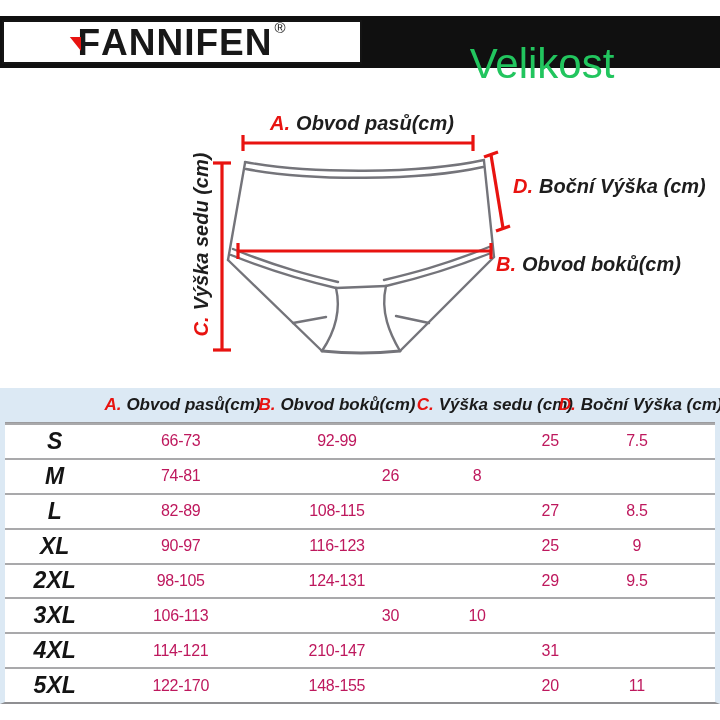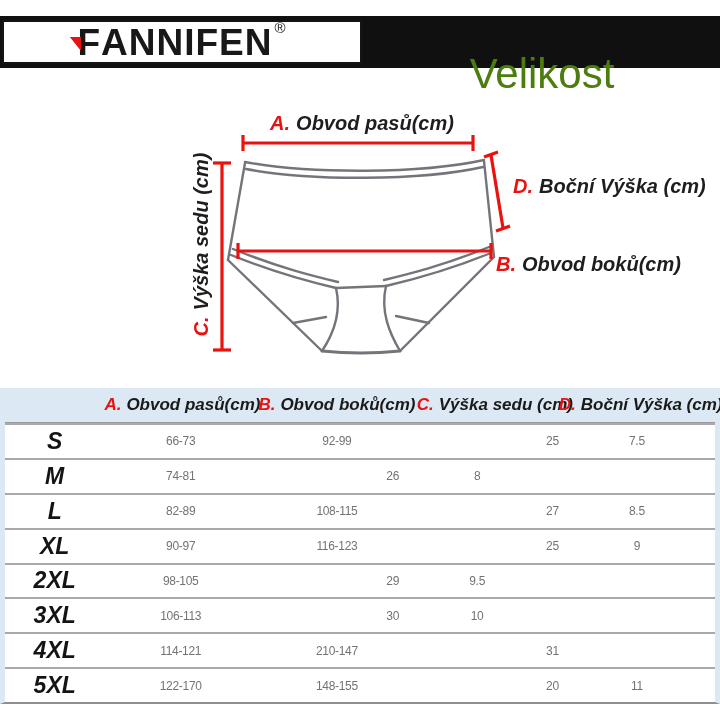--- a/index.html
+++ b/index.html
@@ -18,22 +18,22 @@
     display:inline-flex;align-items:flex-start;
   }
   .f-wrap{position:relative;display:inline-block;}
   .logo-tri{
     position:absolute;left:-8px;top:13px;width:12px;height:15px;
     background:var(--accent-red,#e81310);
     clip-path:polygon(0 0,100% 0,100% 100%);
   }
   .reg-mark{font-size:15px;font-weight:400;line-height:1;margin-left:2px;transform:translateY(-4px);}
   .banner-title{
-    position:absolute;left:364px;top:32px;width:356px;height:52px;line-height:52px;
-    text-align:center;color:#4d7c0f;font-size:42px;font-weight:400;
+    position:absolute;left:364px;top:22px;width:356px;height:52px;line-height:52px;
+    text-align:center;color:#22c55e;font-size:42px;font-weight:400;
   }
   
   .diagram-svg{position:absolute;left:0;top:0;width:720px;height:390px;}
   .g-line{stroke:var(--line-gray,#74747a);stroke-width:2.4;fill:none;stroke-linecap:round;}
   .g-thick{stroke-width:3;}
   .r-line{stroke:var(--accent-red,#e81310);stroke-width:3.2;fill:none;stroke-linecap:butt;}
   .dlabel{position:absolute;font-size:20px;font-style:italic;font-weight:600;white-space:nowrap;color:#1e1e1e;}
   .dlabel .pfx{color:var(--accent-red,#e81310);margin-right:6px;}
   .label-a{left:252px;top:112px;width:220px;text-align:center;}
   .label-d{left:513px;top:175px;text-align:center;}
@@ -50,21 +50,21 @@
   .t-row{display:flex;align-items:center;flex:1;background:#fff;border-top:2px solid #a9a9ab;}
   .t-head{flex:0 0 34px;background:var(--table-header-bg,#dce9f4);border-top:none;border-bottom:1px solid #9b9b9e;}
   .c-size{width:14%;text-align:center;}
   .c-a{width:21.5%;text-align:center;}
   .c-b{width:22.5%;text-align:center;}
   .c-c{width:20%;text-align:right;}
   .c-d{width:22%;text-align:center;}
   .h-cell{font-size:17px;font-style:italic;font-weight:600;color:#1a1a1a;white-space:nowrap;}
   .h-cell .pfx{color:var(--accent-red,#e81310);margin-right:5px;}
   .size-cell{font-size:23px;font-weight:700;font-style:italic;color:#141414;}
-  .val-cell{font-size:12px;font-weight:500;letter-spacing:-0.3px;color:#737373;}
+  .val-cell{font-size:16px;font-weight:500;letter-spacing:-0.3px;color:#be185d;}
 </style>
 </head>
 <body>
 
 <div class="stage">
 
   <div class="top-bar">
     <div class="banner-title">Velikost</div>
   </div>
   <div class="logo-box">
@@ -169,20 +169,21 @@
     <div class="t-row">
       <div class="c-size size-cell">XL</div>
       <div class="c-a val-cell">90-97</div>
       <div class="c-b val-cell">116-123</div>
       <div class="c-c val-cell">25</div>
       <div class="c-d val-cell">9</div>
     </div>
     <div class="t-row">
       <div class="c-size size-cell">2XL</div>
       <div class="c-a val-cell">98-105</div>
+      <div class="c-b val-cell">124-131</div>
       <div class="c-c val-cell">29</div>
       <div class="c-d val-cell">9.5</div>
     </div>
     <div class="t-row">
       <div class="c-size size-cell">3XL</div>
       <div class="c-a val-cell">106-113</div>
       <div class="c-c val-cell">30</div>
       <div class="c-d val-cell">10</div>
     </div>
     <div class="t-row">

